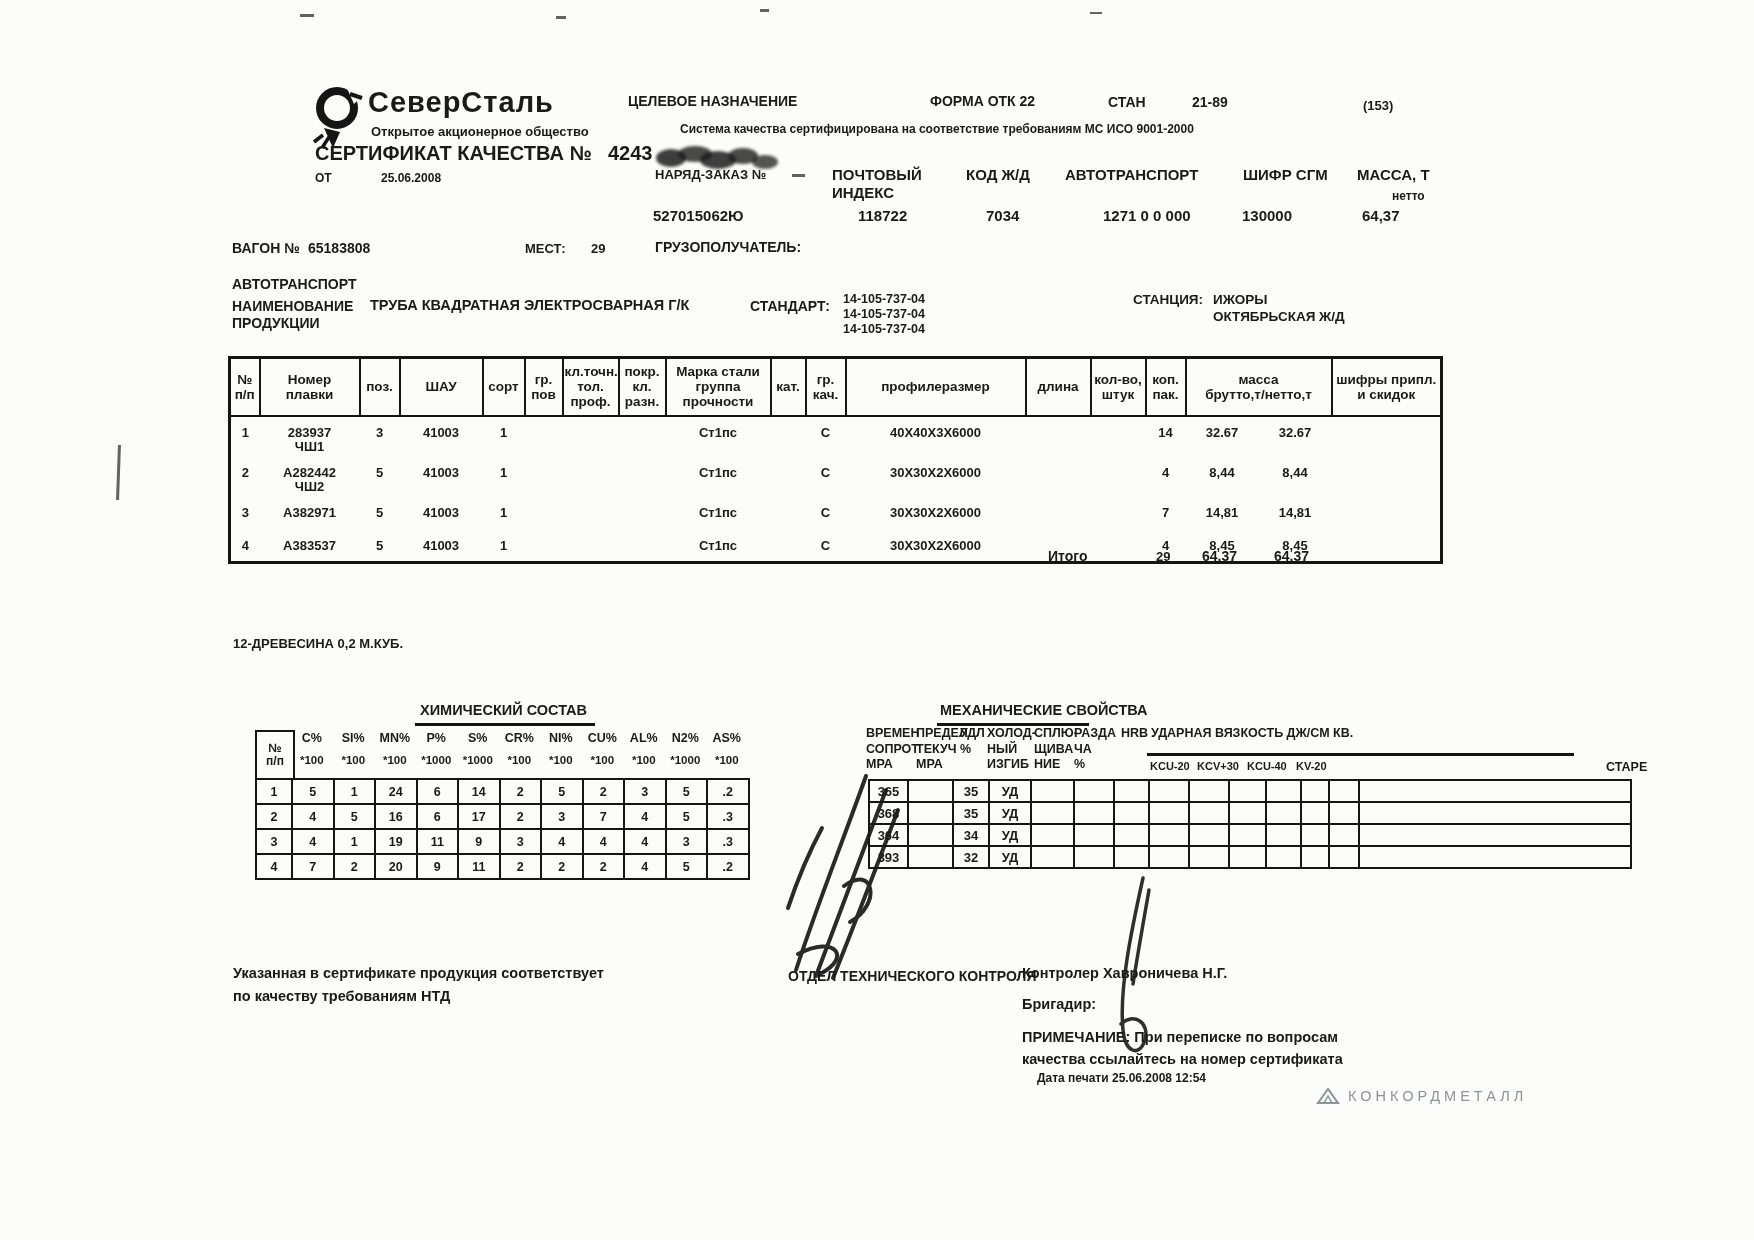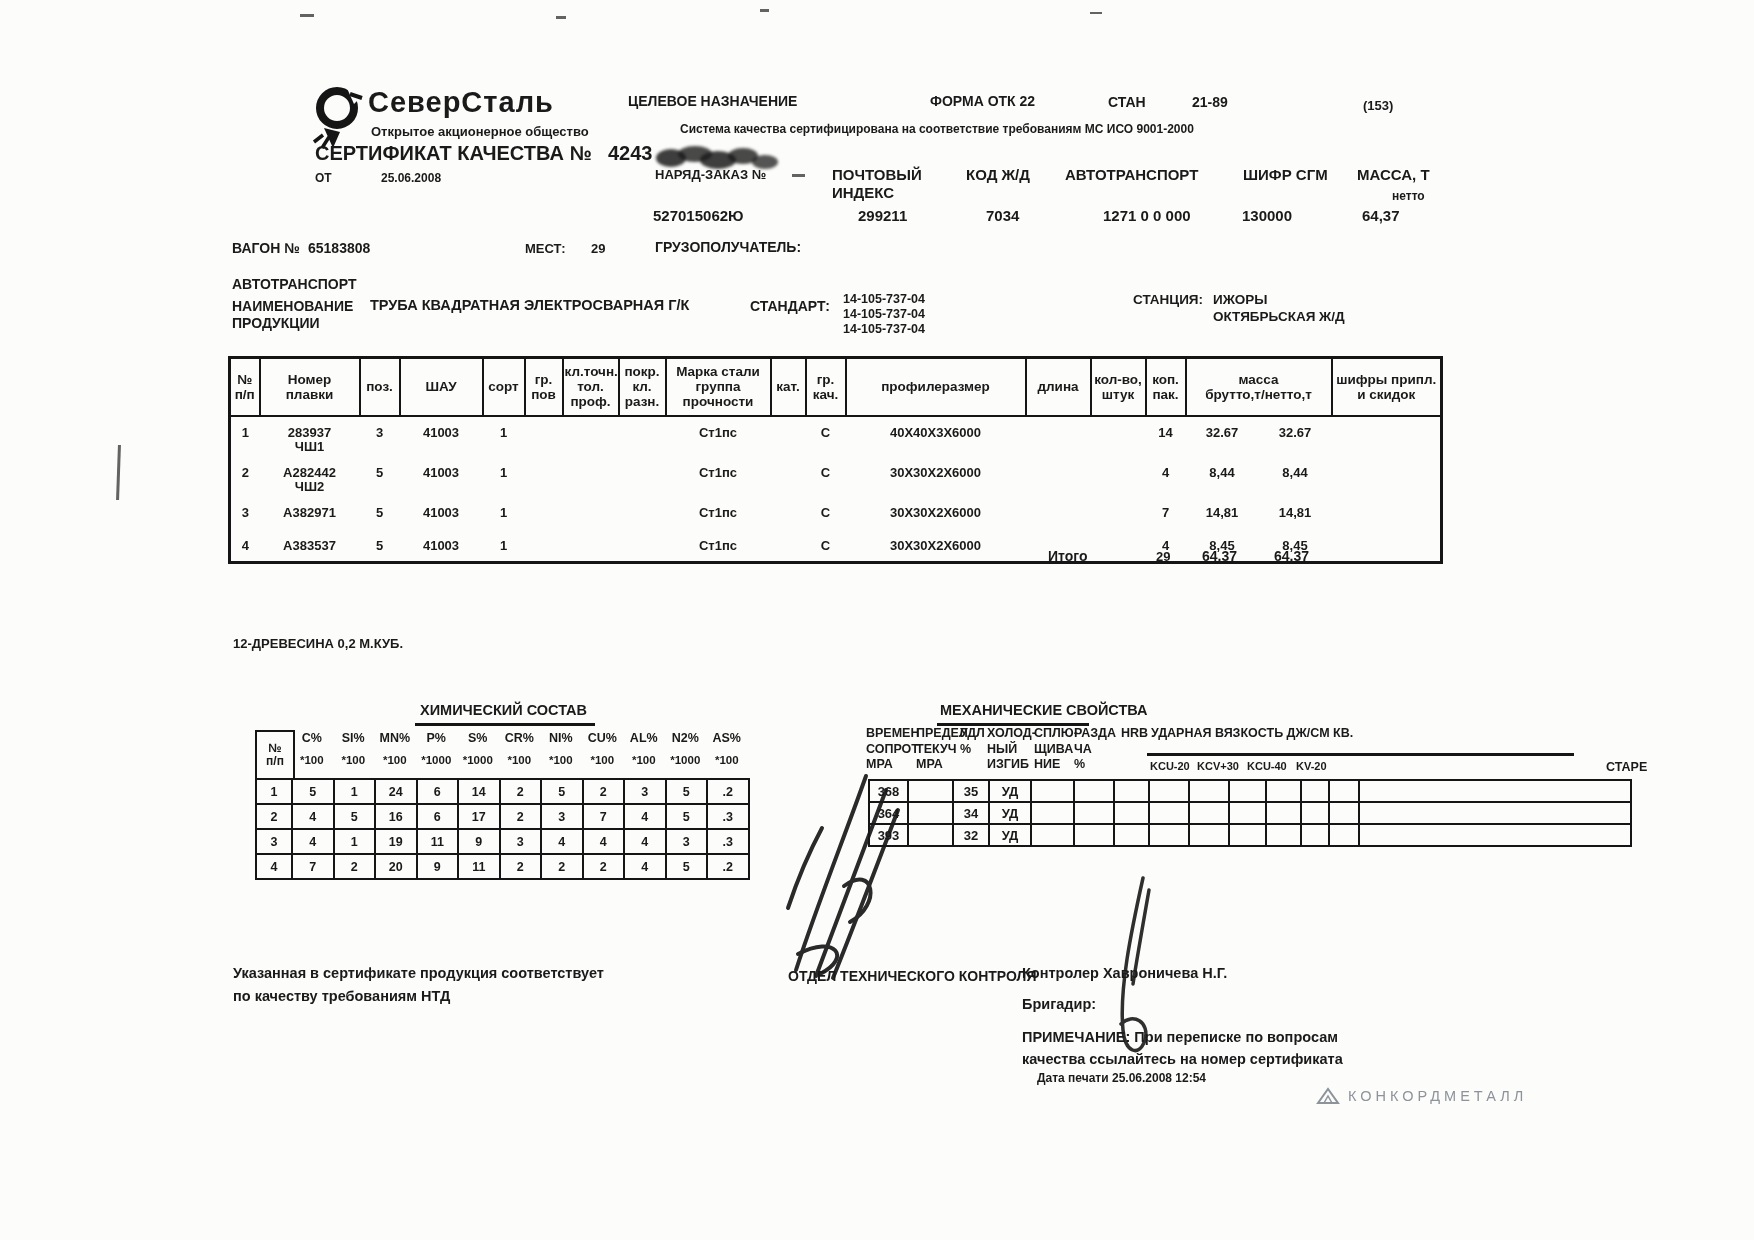--- a/index.html
+++ b/index.html
@@ -79,21 +79,21 @@
   <div class="abs t14" style="left:930px;top:93px;">ФОРМА ОТК 22</div>
   <div class="abs t14" style="left:1108px;top:94px;">СТАН</div>
   <div class="abs t14" style="left:1192px;top:94px;">21-89</div>
   <div class="abs t13" style="left:1363px;top:98px;">(153)</div>
   <div class="abs t12" style="left:680px;top:122px;">Система качества сертифицирована на соответствие требованиям МС ИСО 9001-2000</div>
 
   <div class="abs t13" style="left:655px;top:167px;">НАРЯД-ЗАКАЗ №</div>
   <div class="abs t15" style="left:653px;top:207px;">527015062Ю</div>
   <div class="abs t15 pre" style="left:832px;top:166px;line-height:18px;">ПОЧТОВЫЙ
 ИНДЕКС</div>
-  <div class="abs t15" style="left:858px;top:207px;">299211</div>
+  <div class="abs t15" style="left:858px;top:207px;">118722</div>
   <div class="abs t15" style="left:966px;top:166px;">КОД Ж/Д</div>
   <div class="abs t15" style="left:986px;top:207px;">7034</div>
   <div class="abs t15" style="left:1065px;top:166px;">АВТОТРАНСПОРТ</div>
   <div class="abs t15" style="left:1103px;top:207px;">1271 0 0 000</div>
   <div class="abs t15" style="left:1243px;top:166px;">ШИФР СГМ</div>
   <div class="abs t15" style="left:1242px;top:207px;">130000</div>
   <div class="abs t15" style="left:1357px;top:166px;">МАССА, Т</div>
   <div class="abs t12" style="left:1392px;top:189px;">нетто</div>
   <div class="abs t15" style="left:1362px;top:207px;">64,37</div>
 
@@ -427,20 +427,36 @@
         <col style="width:40px">
       <col style="width:40px">
         <col style="width:37px">
         <col style="width:35px">
         <col style="width:28px">
       <col style="width:30px">
         <col style="width:272px">
     </colgroup>
     <tbody>
         <tr>
+          <td>365</td>
+          <td></td>
+          <td>35</td>
+          <td>УД</td>
+          <td></td>
+          <td></td>
+          <td></td>
+          <td></td>
+          <td></td>
+          <td></td>
+          <td></td>
+          <td></td>
+          <td></td>
+          <td></td>
+        </tr>
+        <tr>
           <td>368</td>
           <td></td>
           <td>35</td>
           <td>УД</td>
           <td></td>
           <td></td>
           <td></td>
           <td></td>
           <td></td>
           <td></td>

